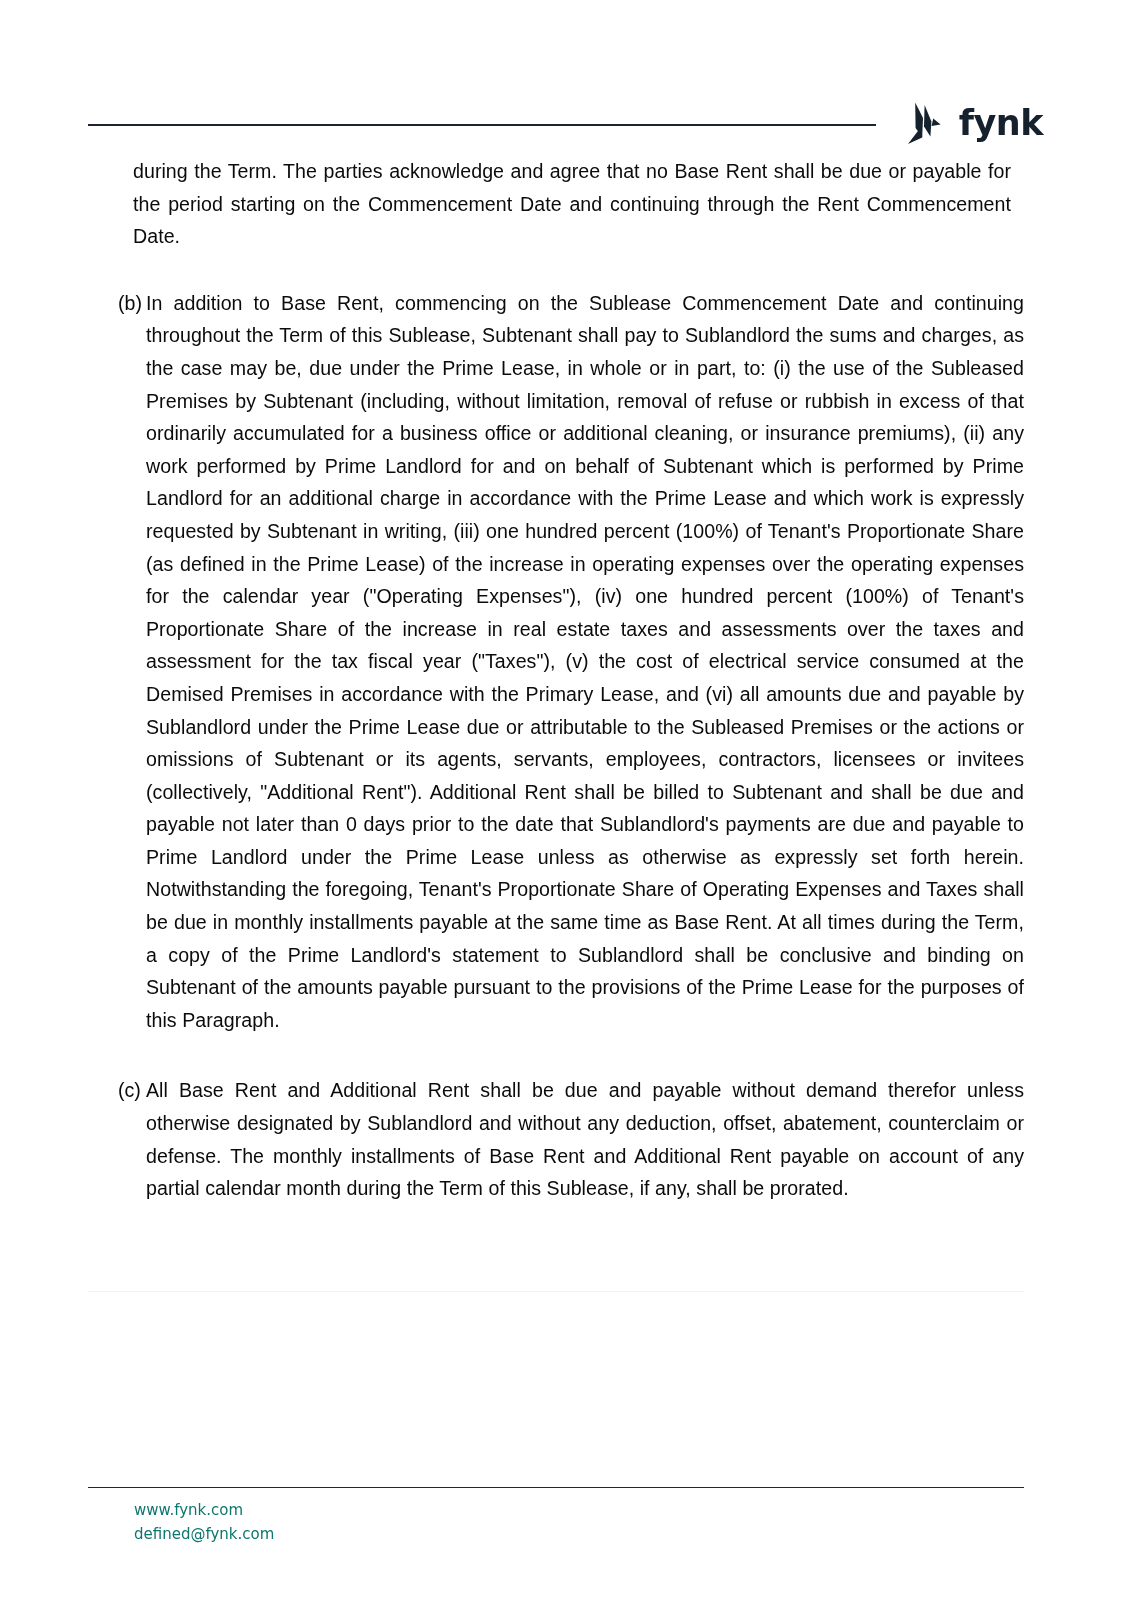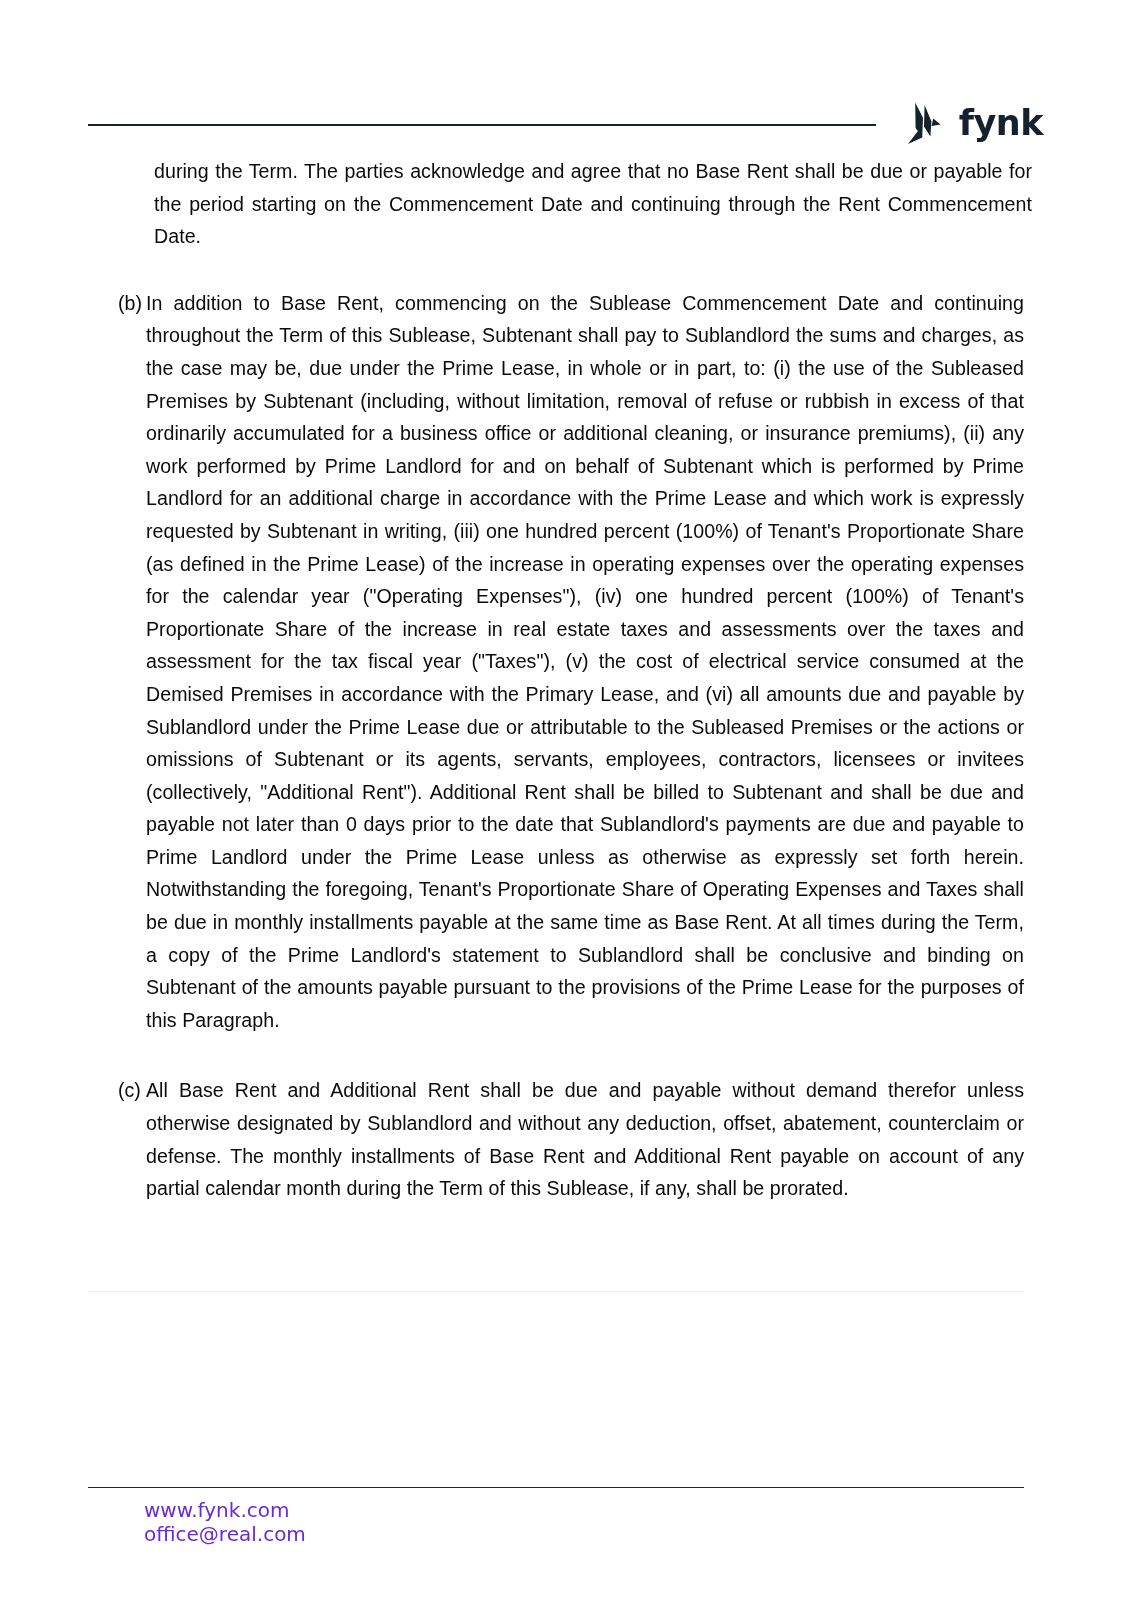--- a/index.html
+++ b/index.html
@@ -68,21 +68,21 @@
   }
   .para {
     font-size: 19.6px;
     line-height: 32.6px;
     text-align: justify;
     text-justify: inter-word;
     color: #0b0b0b;
     letter-spacing: 0.05px;
   }
   .para-plain {
-    margin: 0 0 0 36px;
+    margin: 0 0 0 15px;
     width: 878px;
   }
   .item {
     display: flex;
     align-items: flex-start;
     width: 906px;
   }
   .item-marker {
     flex: 0 0 28px;
     width: 28px;
@@ -112,26 +112,26 @@
   .footer-rule {
     position: absolute;
     left: 88px;
     top: 1487px;
     width: 936px;
     height: 1px;
     background: #262626;
   }
   .footer {
     position: absolute;
-    left: 144px;
+    left: 134px;
     top: 1498px;
     font-family: "DejaVu Sans", sans-serif;
-    font-size: 20px;
+    font-size: 15px;
     line-height: 24px;
-    color: #6d28d9;
+    color: #0f766e;
   }
   .footer div { white-space: nowrap; }
 </style>
 </head>
 <body>
 
 <div class="page">
 
   <div class="header">
     <div class="header-rule"></div>
@@ -166,16 +166,16 @@
       <div class="para item-body">All Base Rent and Additional Rent shall be due and payable without demand therefor unless otherwise designated by Sublandlord and without any deduction, offset, abatement, counterclaim or defense. The monthly installments of Base Rent and Additional Rent payable on account of any partial calendar month during the Term of this Sublease, if any, shall be prorated.</div>
     </div>
 
   </div>
 
   <div class="soft-rule"></div>
 
   <div class="footer-rule"></div>
   <div class="footer">
     <div>www.fynk.com</div>
-    <div>office@real.com</div>
+    <div>defined@fynk.com</div>
   </div>
 
 </div>
 
 </body></html>

